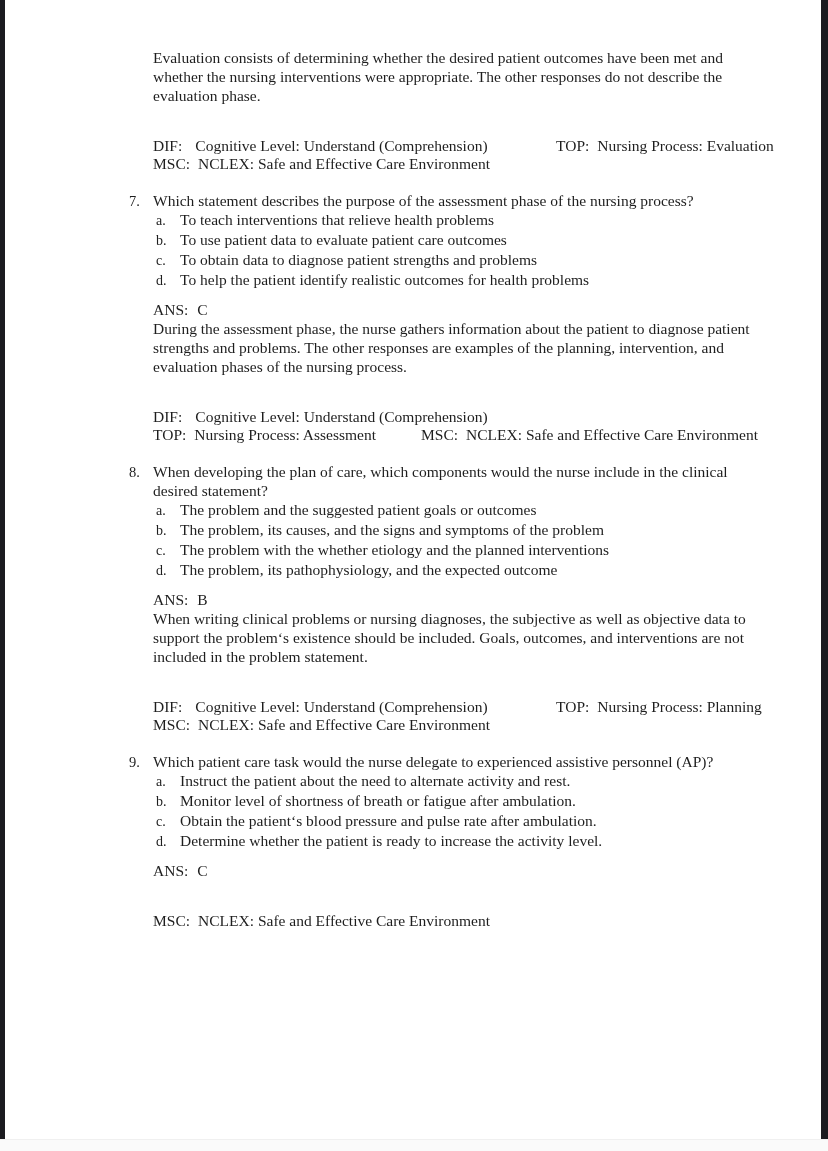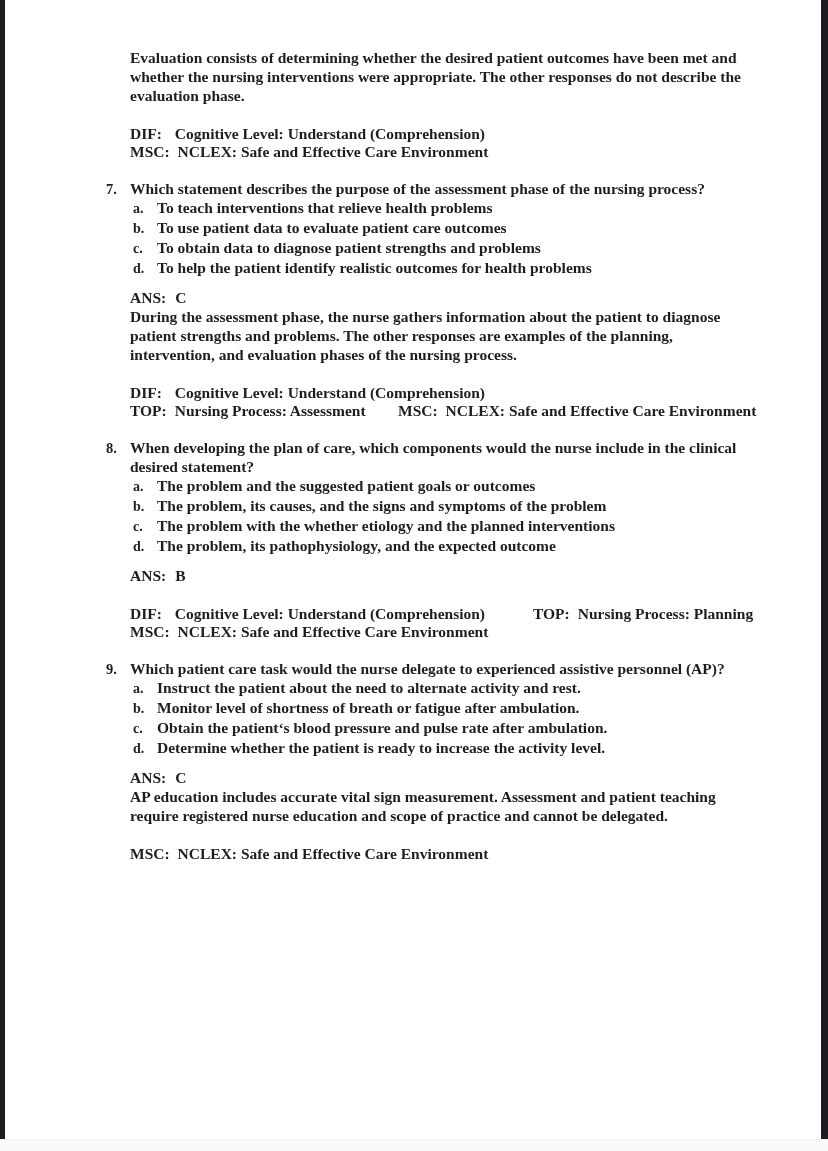--- a/index.html
+++ b/index.html
@@ -13,27 +13,27 @@
   }
   .edge { position: absolute; top: 0; height: 1140px; background: #1b1b20; }
   .edge-left  { left: 0;  width: 5px; }
   .edge-right { right: 0; width: 7px; }
   .bottom-band {
     position: absolute; left: 0; right: 0; bottom: 0; height: 11px;
     background: #fafafa; border-top: 1px solid #f0f0f0;
   }
 
   .content {
-    position: absolute; left: 130px; top: 48px; width: 616px;
-    font-size: 15.5px; line-height: 19px; font-weight: bold;
+    position: absolute; left: 153px; top: 48px; width: 616px;
+    font-size: 15.5px; line-height: 19px;
   }
   p { margin: 0; }
 
   
-  .block-meta { margin-top: 20px; }
+  .block-meta { margin-top: 32px; }
   .meta-line { position: relative; line-height: 18px; white-space: nowrap; }
   .tag { display: inline-block; }
   .tag-dif { margin-right: 13px; }
   .tag-mid { margin-right: 8px; }
   .col2     { position: absolute; left: 403px; top: 0; }
   .col2-mid { position: absolute; left: 268px; top: 0; }
 
   
   .q-block { margin-top: 18px; }
   .q-head { position: relative; }
@@ -53,20 +53,21 @@
 <div class="edge edge-right"></div>
 <div class="bottom-band"></div>
 
 <div class="content">
 
   <p>Evaluation consists of determining whether the desired patient outcomes have been met and whether the nursing interventions were appropriate. The other responses do not describe the evaluation phase.</p>
 
   <div class="block-meta">
     <div class="meta-line">
       <span class="tag tag-dif">DIF:</span><span>Cognitive Level: Understand (Comprehension)</span>
+      <span class="col2"><span class="tag tag-mid">TOP:</span><span>Nursing Process: Evaluation</span></span>
     </div>
     <div class="meta-line">
       <span class="tag tag-mid">MSC:</span><span>NCLEX: Safe and Effective Care Environment</span>
     </div>
   </div>
 
   <section class="q-block">
     <div class="q-head">
       <span class="q-num">7.</span>
       <p class="q-stem">Which statement describes the purpose of the assessment phase of the nursing process?</p>
@@ -126,20 +127,21 @@
       </div>
       <div class="option">
         <span class="opt-letter">d.</span>
         <span class="opt-text">The problem, its pathophysiology, and the expected outcome</span>
       </div>
     </div>
     <div class="ans-block">
       <div>
         <span class="ans-tag">ANS:</span><span>B</span>
       </div>
+      <p>When writing clinical problems or nursing diagnoses, the subjective as well as objective data to support the problem‘s existence should be included. Goals, outcomes, and interventions are not included in the problem statement.</p>
     </div>
     <div class="block-meta">
       <div class="meta-line">
         <span class="tag tag-dif">DIF:</span><span>Cognitive Level: Understand (Comprehension)</span>
         <span class="col2"><span class="tag tag-mid">TOP:</span><span>Nursing Process: Planning</span></span>
       </div>
       <div class="meta-line">
         <span class="tag tag-mid">MSC:</span><span>NCLEX: Safe and Effective Care Environment</span>
       </div>
     </div>
@@ -165,21 +167,20 @@
       </div>
       <div class="option">
         <span class="opt-letter">d.</span>
         <span class="opt-text">Determine whether the patient is ready to increase the activity level.</span>
       </div>
     </div>
     <div class="ans-block">
       <div>
         <span class="ans-tag">ANS:</span><span>C</span>
       </div>
-      <p>AP education includes accurate vital sign measurement. Assessment and patient teaching require registered nurse education and scope of practice and cannot be delegated.</p>
     </div>
     <div class="block-meta">
       <div class="meta-line">
         <span class="tag tag-mid">MSC:</span><span>NCLEX: Safe and Effective Care Environment</span>
       </div>
     </div>
   </section>
 
 </div>
 

